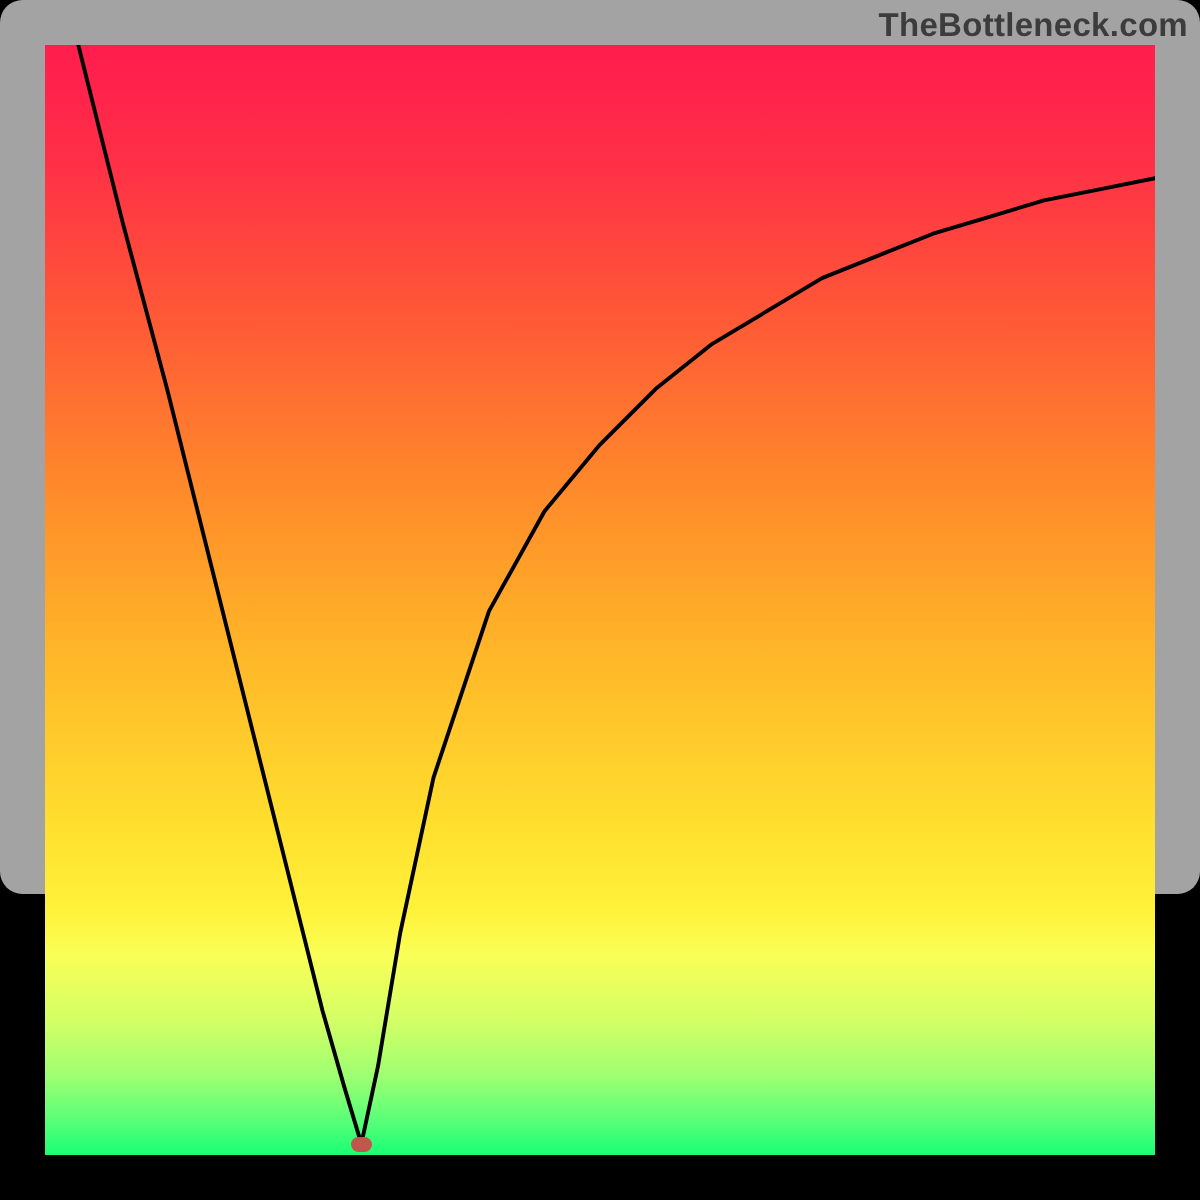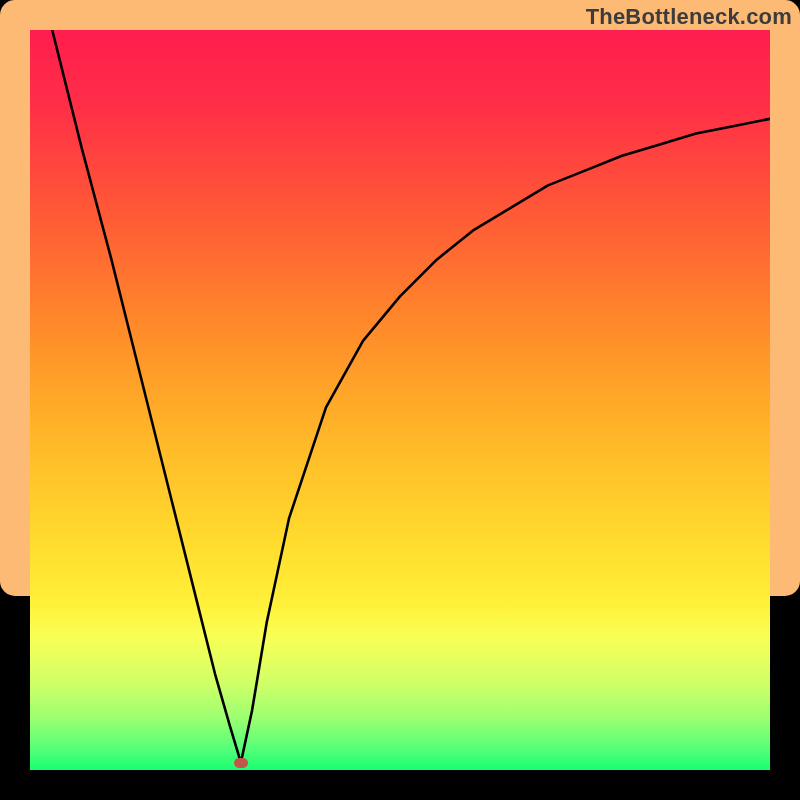--- a/index.html
+++ b/index.html
@@ -10,21 +10,21 @@
     background: #000;
     overflow: hidden;
     font-family: Arial, Helvetica, sans-serif;
   }
   .frame {
     position: absolute;
     top: 0;
     left: 0;
     width: 800px;
     height: 596px;
-    background: #fdba74;
+    background: #a3a3a3;
     border-radius: 15px;
   }
   .plot {
     position: absolute;
     left: 30px;
     top: 30px;
     width: 740px;
     height: 740px;
     overflow: hidden;
   }

